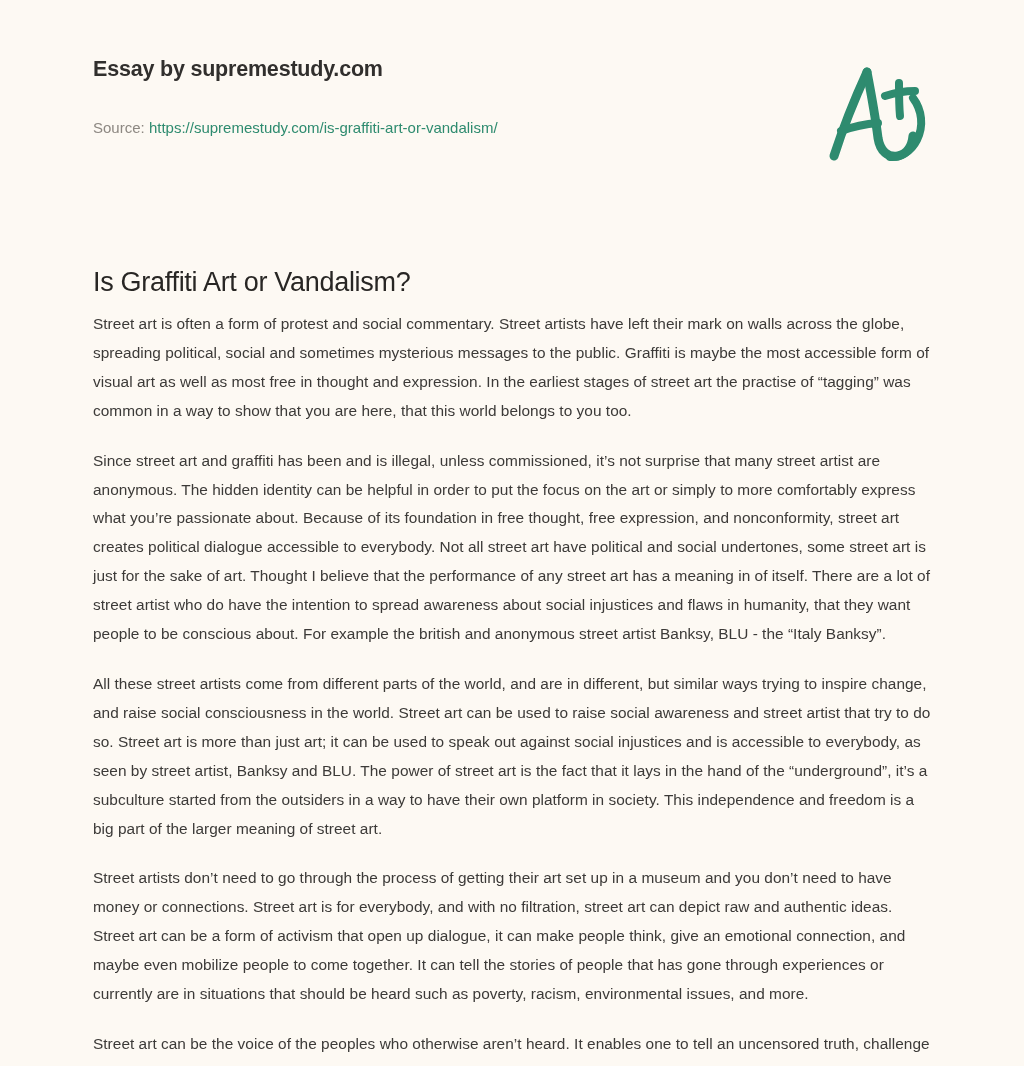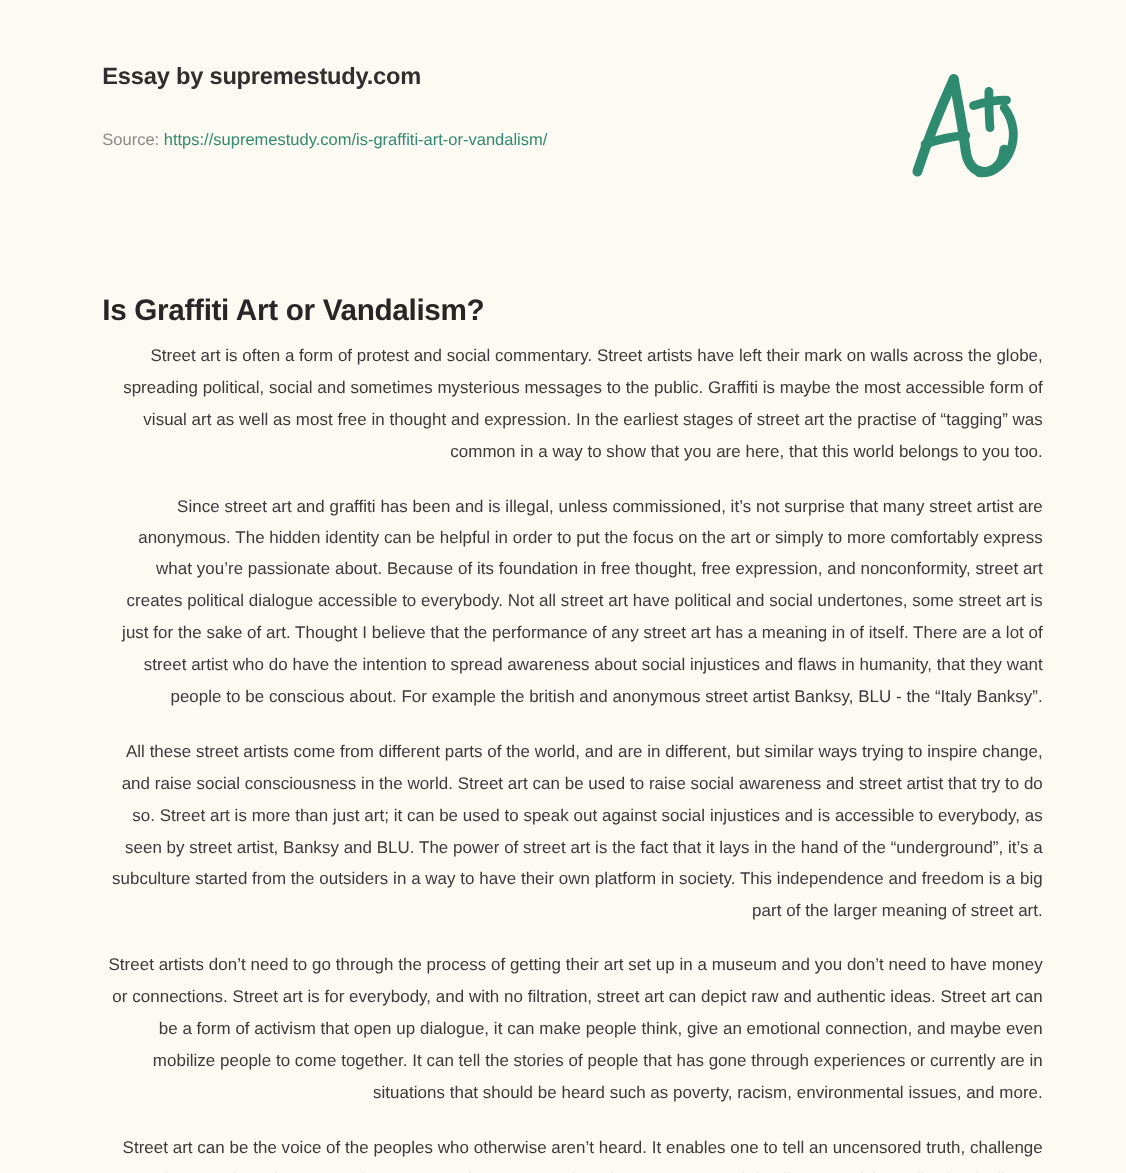--- a/index.html
+++ b/index.html
@@ -70,41 +70,41 @@
     width: 128px;
     height: 112px;
   }
 
   
   .title {
     position: absolute;
     left: 93px;
     top: 248px;
     font-size: 27px;
-    font-weight: bold;
+    font-weight: normal;
     color: #282624;
     letter-spacing: -0.3px;
     line-height: 1.25;
     white-space: nowrap;
   }
 
   
   .body-copy {
     position: absolute;
     left: 93px;
     top: 310px;
     width: 855px;
   }
 
   .body-copy p {
-    margin: 0 0 21px 0;
+    margin: 0 16px 21px 0;
     font-size: 15.4px;
     line-height: 28.9px;
     color: #3c3a38;
-    text-align: right;
+    text-align: left;
     letter-spacing: 0.04px;
   }
 
   .body-copy p:last-child {
     margin-bottom: 0;
   }
 </style>
 </head>
 <body>
 

